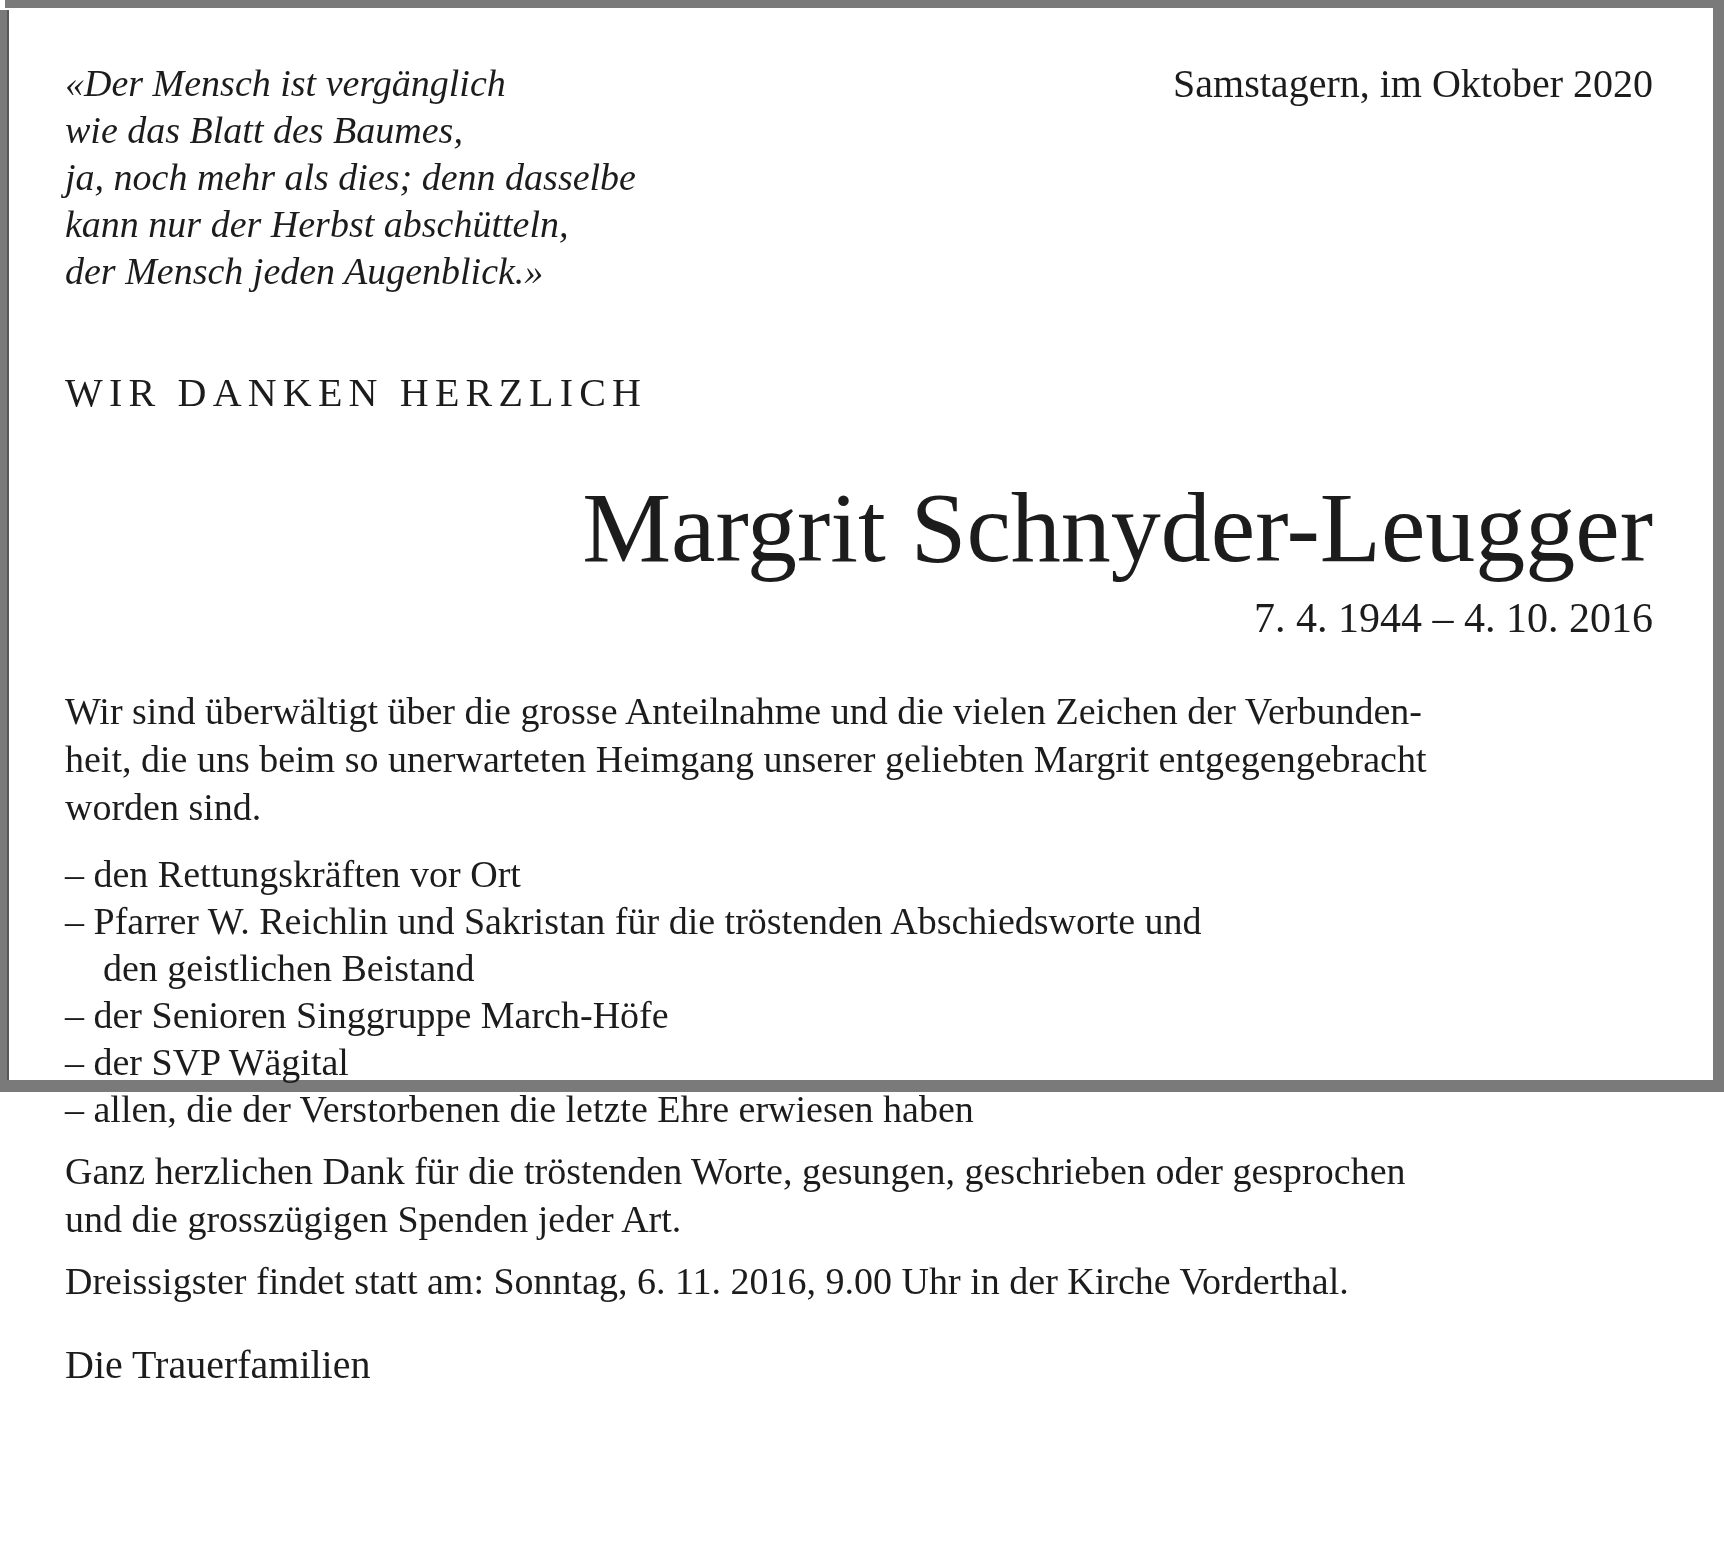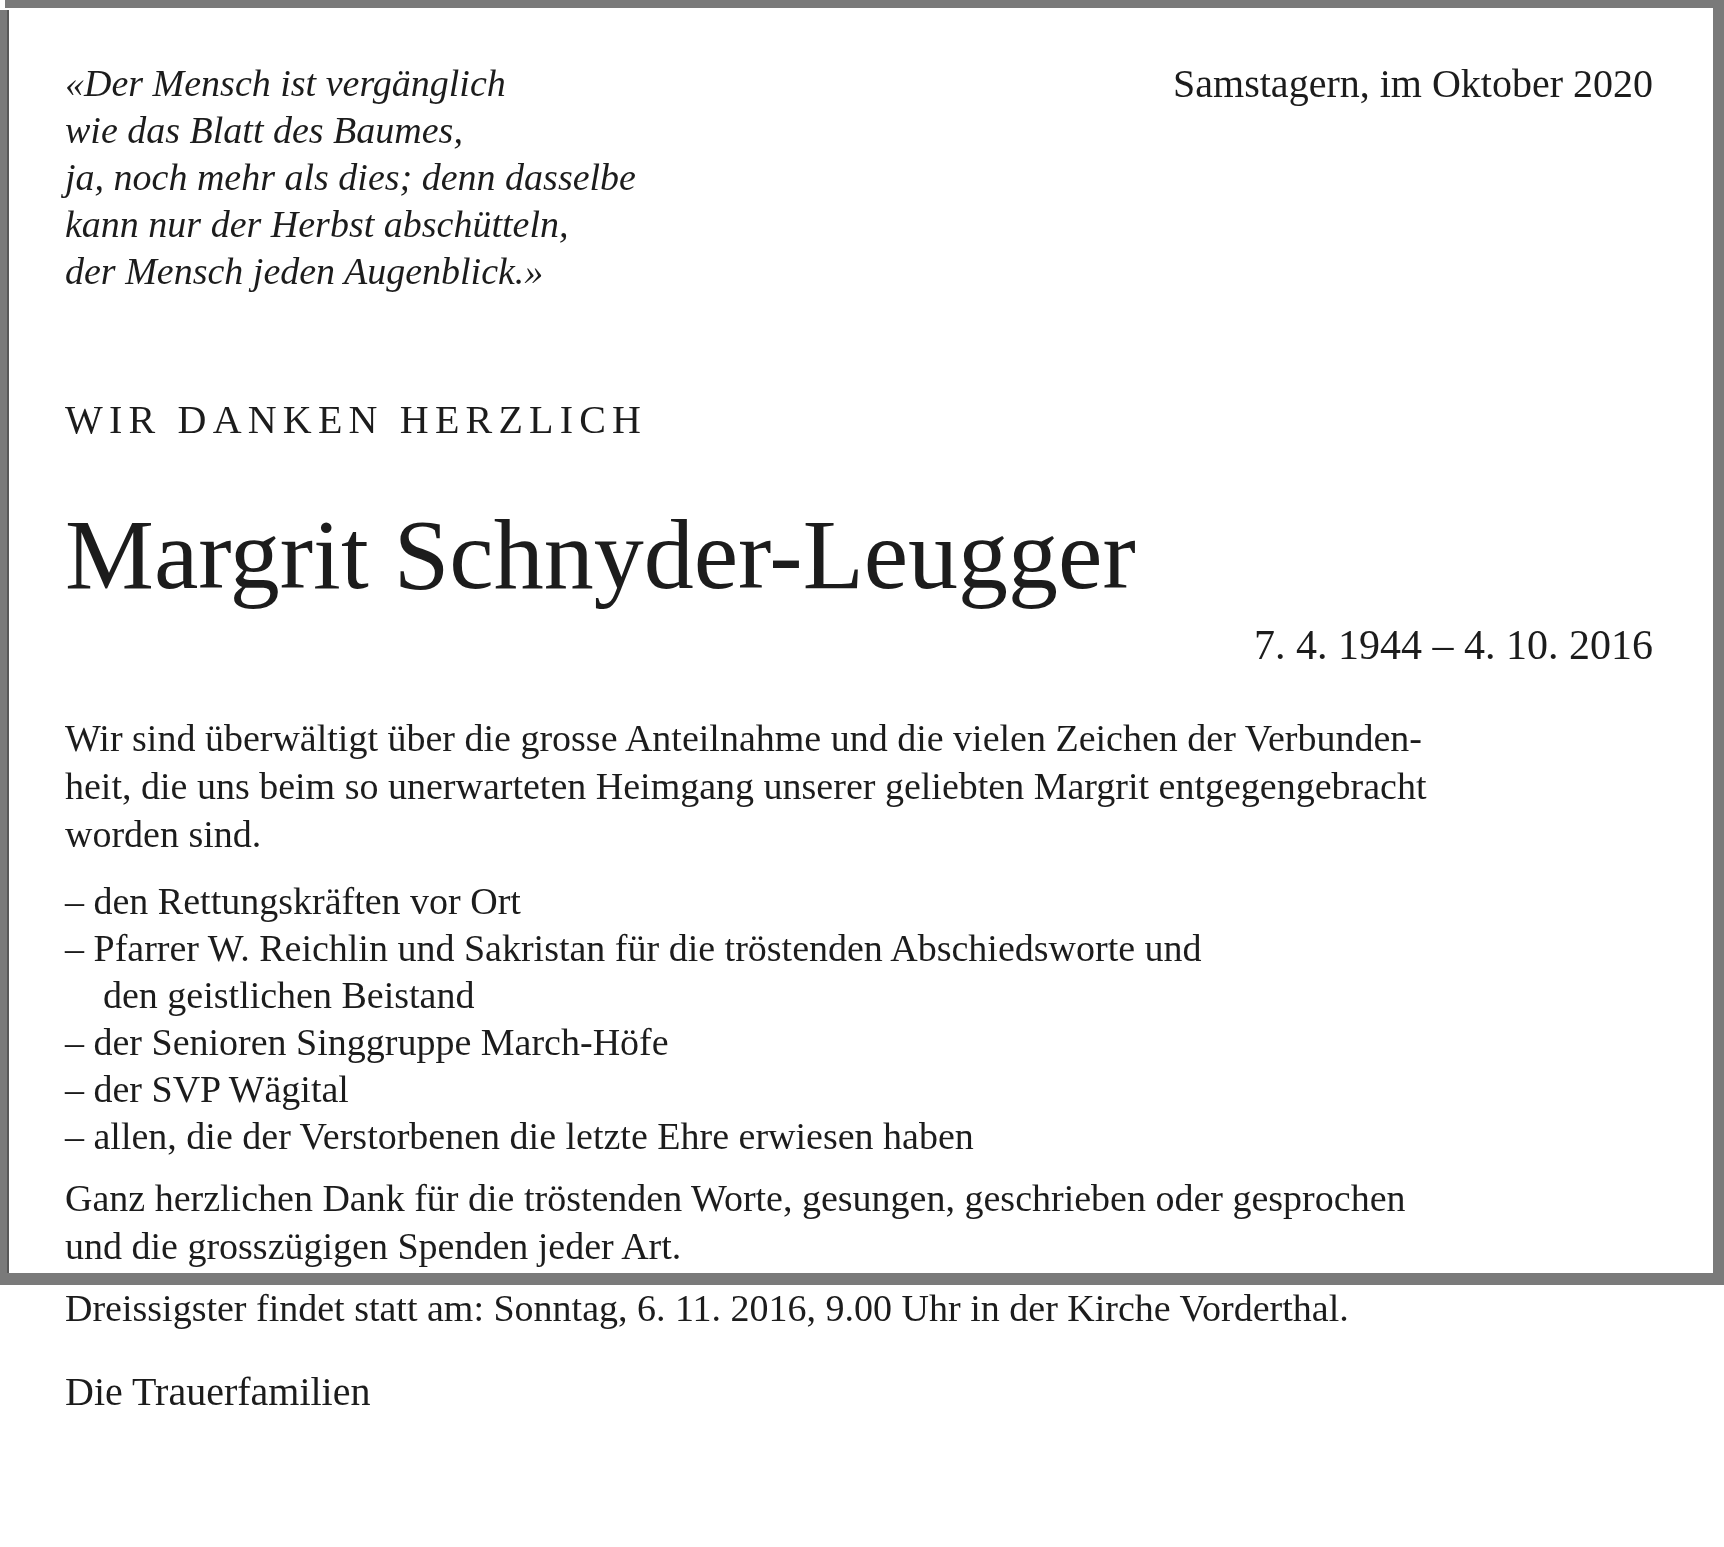--- a/index.html
+++ b/index.html
@@ -6,21 +6,21 @@
     margin: 0;
     padding: 0;
     width: 1724px;
     height: 1547px;
     background: #ffffff;
     overflow: hidden;
   }
   .page {
     position: relative;
     width: 1724px;
-    height: 1285px;
+    height: 1092px;
     background: #ffffff;
     font-family: "Liberation Serif", "DejaVu Serif", serif;
     color: #1c1c1c;
   }
   
   .frame-top    { position: absolute; top: 0; left: 5px; right: 0; height: 8px;  background: #7a7a7a; }
   .frame-left   { position: absolute; top: 10px; bottom: 12px; left: 0; width: 7px; background: #7a7a7a; border-right: 2px solid #585858; }
   .frame-right  { position: absolute; top: 0; bottom: 0; right: 0; width: 11px; background: #7a7a7a; }
   .frame-bottom { position: absolute; bottom: 0; left: 0; right: 0; height: 12px; background: #7a7a7a; }
 
@@ -41,28 +41,28 @@
     font-size: 38px;
     line-height: 47px;
     white-space: pre-line;
   }
   .place-date {
     font-size: 40px;
     line-height: 47px;
     white-space: nowrap;
   }
   .thanks-heading {
-    margin-top: 101px;
+    margin-top: 74px;
     font-size: 40px;
     line-height: 48px;
     letter-spacing: 0.155em;
   }
   .deceased-name {
     margin: 56px 0 0 0;
-    text-align: left;
+    text-align: right;
     font-size: 100px;
     line-height: 110px;
     font-weight: 400;
   }
   .life-dates {
     margin-top: 10px;
     text-align: right;
     font-size: 42px;
     line-height: 50px;
   }

